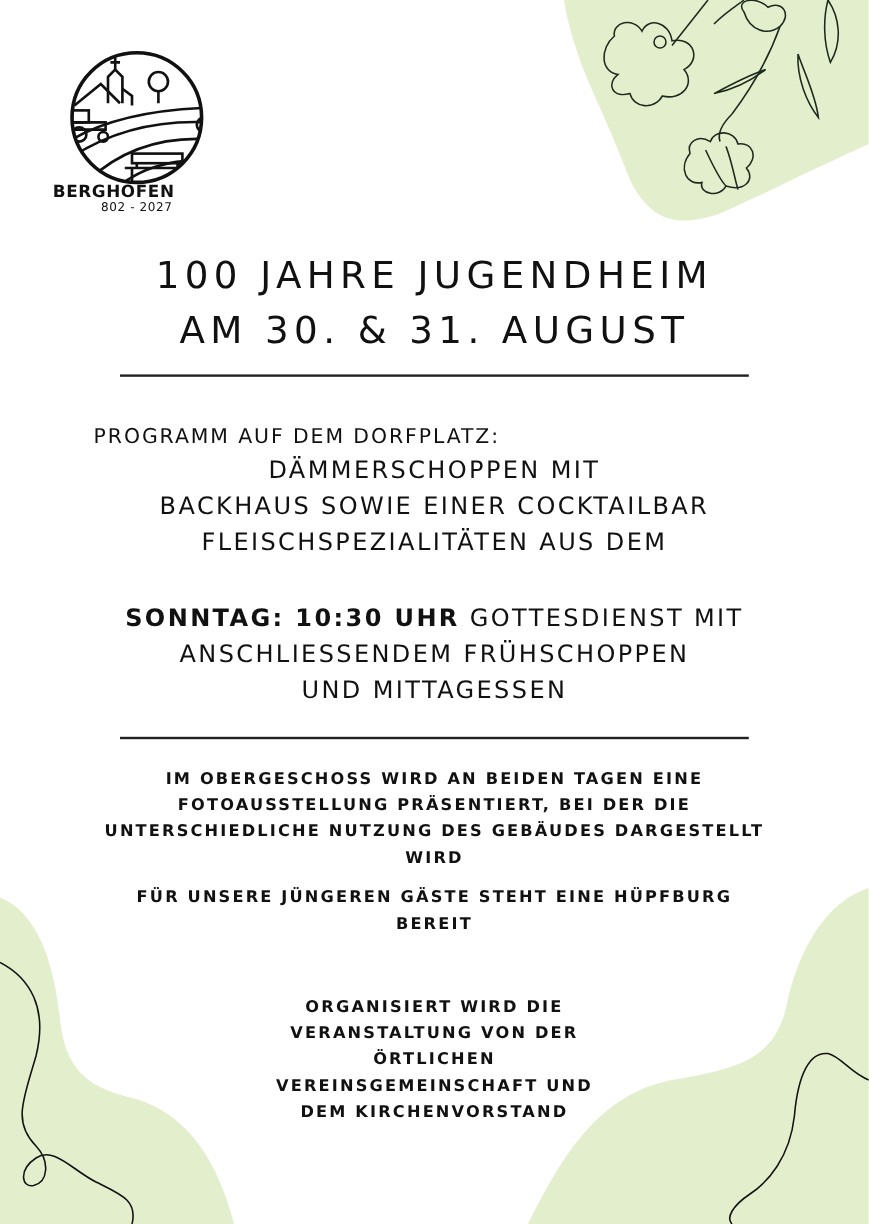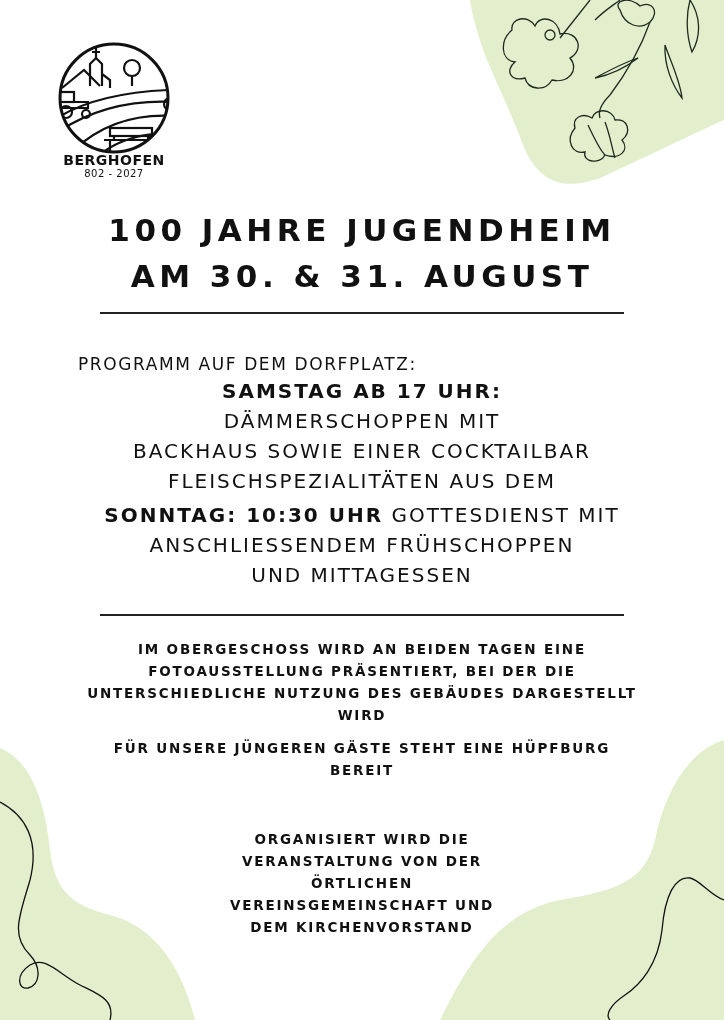--- a/index.html
+++ b/index.html
@@ -4,30 +4,30 @@
 <style>
   html, body { margin: 0; padding: 0; }
   body {
     width: 724px; height: 1020px; overflow: hidden; position: relative;
     background: #ffffff; color: #111111;
     font-family: "DejaVu Sans", sans-serif;
   }
   .deco { position: absolute; left: 0; top: 0; width: 724px; height: 1020px; pointer-events: none; }
   .logo { position: absolute; left: 44px; top: 40px; width: 140px; height: 150px; }
   .logo-name {
-    position: absolute; left: 0; width: 140px; top: 112px; text-align: center;
+    position: absolute; left: 0; width: 140px; top: 112px; text-align: left;
     font-family: "DejaVu Sans", sans-serif; font-weight: bold; font-size: 14px; letter-spacing: 0.5px;
   }
   .logo-years {
     position: absolute; left: 0; width: 140px; top: 128px; text-align: center;
     font-family: "DejaVu Sans", sans-serif; font-weight: normal; font-size: 10px; letter-spacing: 0.5px;
   }
   .title {
     position: absolute; left: 0; width: 724px; text-align: center;
-    font-family: "DejaVu Sans", sans-serif; font-weight: bold; font-size: 31px; letter-spacing: 4.5px;
+    font-family: "DejaVu Sans", sans-serif; font-weight: normal; font-size: 31px; letter-spacing: 4.5px;
   }
   .t1 { top: 212px; }
   .t2 { top: 258px; }
   .rule { position: absolute; height: 2px; background: #222222; }
   .r1 { left: 100px; width: 524px; top: 312px; }
   .r2 { left: 100px; width: 524px; top: 614px; }
   .sub {
     position: absolute; left: 78px; top: 354px;
     font-size: 17px; letter-spacing: 1.6px; font-weight: normal; white-space: nowrap;
   }
@@ -114,21 +114,20 @@
   <div class="logo-years">802 - 2027</div>
 </div>
 
 <div class="title t1">100 JAHRE JUGENDHEIM</div>
 <div class="title t2">AM 30. &amp; 31. AUGUST</div>
 <div class="rule r1"></div>
 
 <div class="sub">PROGRAMM AUF DEM DORFPLATZ:</div>
 
 <div class="prog sat">
-  <div><b>SAMSTAG AB 17 UHR:</b></div>
   <div>DÄMMERSCHOPPEN MIT</div>
   <div>BACKHAUS SOWIE EINER COCKTAILBAR</div>
   <div>FLEISCHSPEZIALITÄTEN AUS DEM</div>
 </div>
 
 <div class="prog sun">
   <div><b>SONNTAG: 10:30 UHR</b><span> GOTTESDIENST MIT</span></div>
   <div>ANSCHLIESSENDEM FRÜHSCHOPPEN</div>
   <div>UND MITTAGESSEN</div>
 </div>

